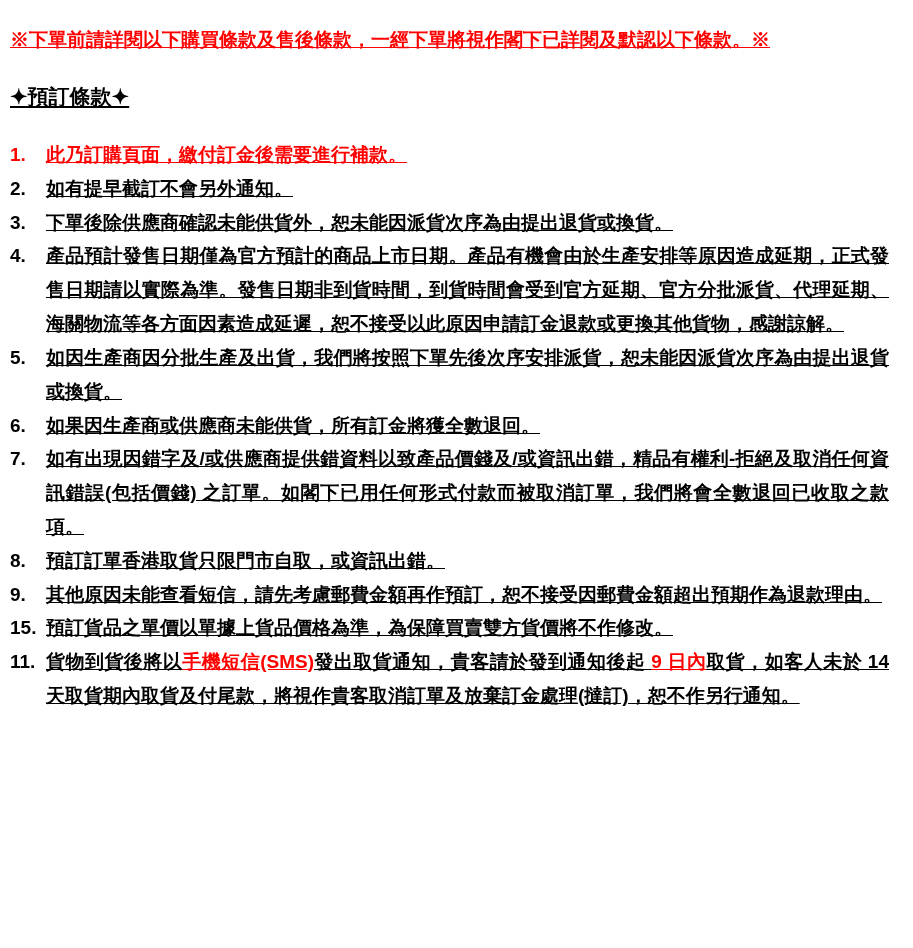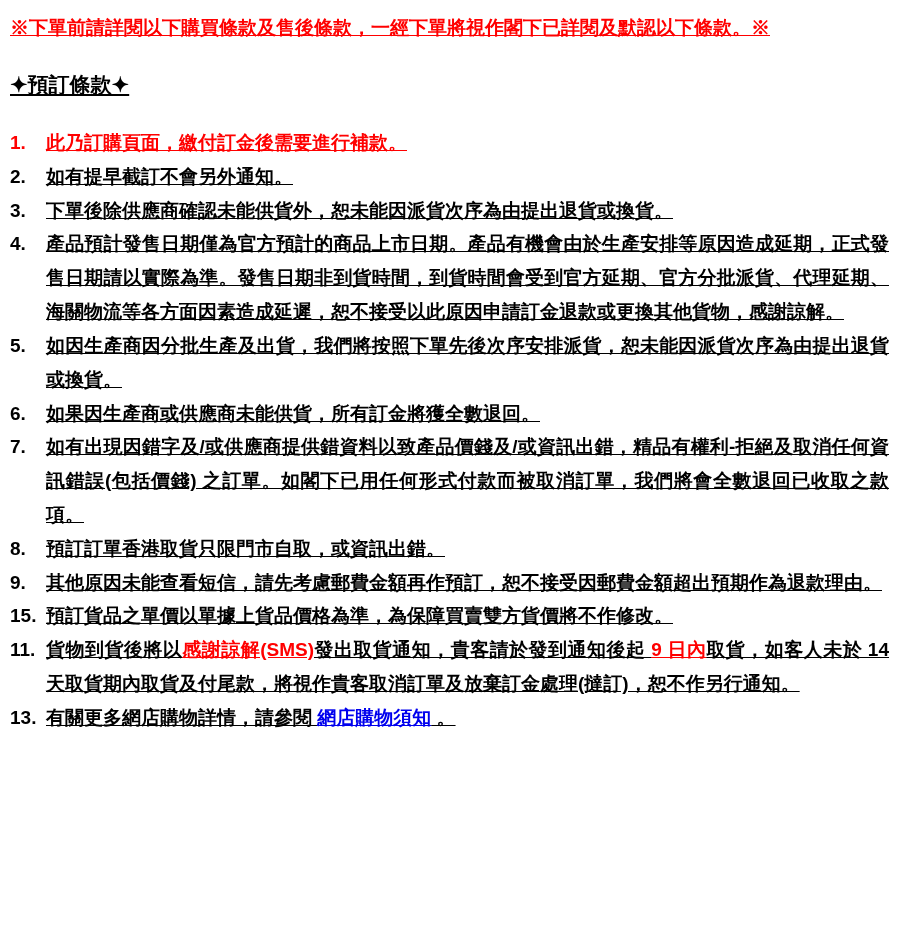--- a/index.html
+++ b/index.html
@@ -5,21 +5,21 @@
   html, body {
     margin: 0;
     padding: 0;
     background: #ffffff;
     font-family: "Liberation Sans", sans-serif;
   }
   .page {
     width: 903px;
     min-height: 948px;
     box-sizing: border-box;
-    padding: 12px 14px 10px 10px;
+    padding: 24px 14px 10px 10px;
     font-weight: bold;
     color: #000000;
   }
   .title {
     color: #ff0000;
     font-size: 19px;
     line-height: 1.5;
     text-decoration: underline;
     margin: 2px 0 26px 0;
   }
@@ -97,20 +97,16 @@
       <div class="term">
         <span class="num">9.</span>
         <span class="body"><span class="seg normal">其他原因未能查看短信，請先考慮郵費金額再作預訂，恕不接受因郵費金額超出預期作為退款理由。</span></span>
       </div>
       <div class="term">
         <span class="num">15.</span>
         <span class="body"><span class="seg normal">預訂貨品之單價以單據上貨品價格為準，為保障買賣雙方貨價將不作修改。</span></span>
       </div>
       <div class="term">
         <span class="num">11.</span>
-        <span class="body"><span class="seg normal">貨物到貨後將以</span><span class="seg red-underline">感謝諒解(SMS)</span><span class="seg normal">發出取貨通知，貴客請於發到通知後起 </span><span class="seg red-underline">9 日內</span><span class="seg normal">取貨，如客人未於 14 天取貨期內取貨及付尾款，將視作貴客取消訂單及放棄訂金處理(撻訂)，恕不作另行通知。</span></span>
-      </div>
-      <div class="term">
-        <span class="num">13.</span>
-        <span class="body"><span class="seg normal">有關更多網店購物詳情，請參閱 </span><a class="seg link" href="#">網店購物須知</a><span class="seg normal"> 。</span></span>
+        <span class="body"><span class="seg normal">貨物到貨後將以</span><span class="seg red-underline">手機短信(SMS)</span><span class="seg normal">發出取貨通知，貴客請於發到通知後起 </span><span class="seg red-underline">9 日內</span><span class="seg normal">取貨，如客人未於 14 天取貨期內取貨及付尾款，將視作貴客取消訂單及放棄訂金處理(撻訂)，恕不作另行通知。</span></span>
       </div>
     </div>
 </div>
 
 </body></html>

